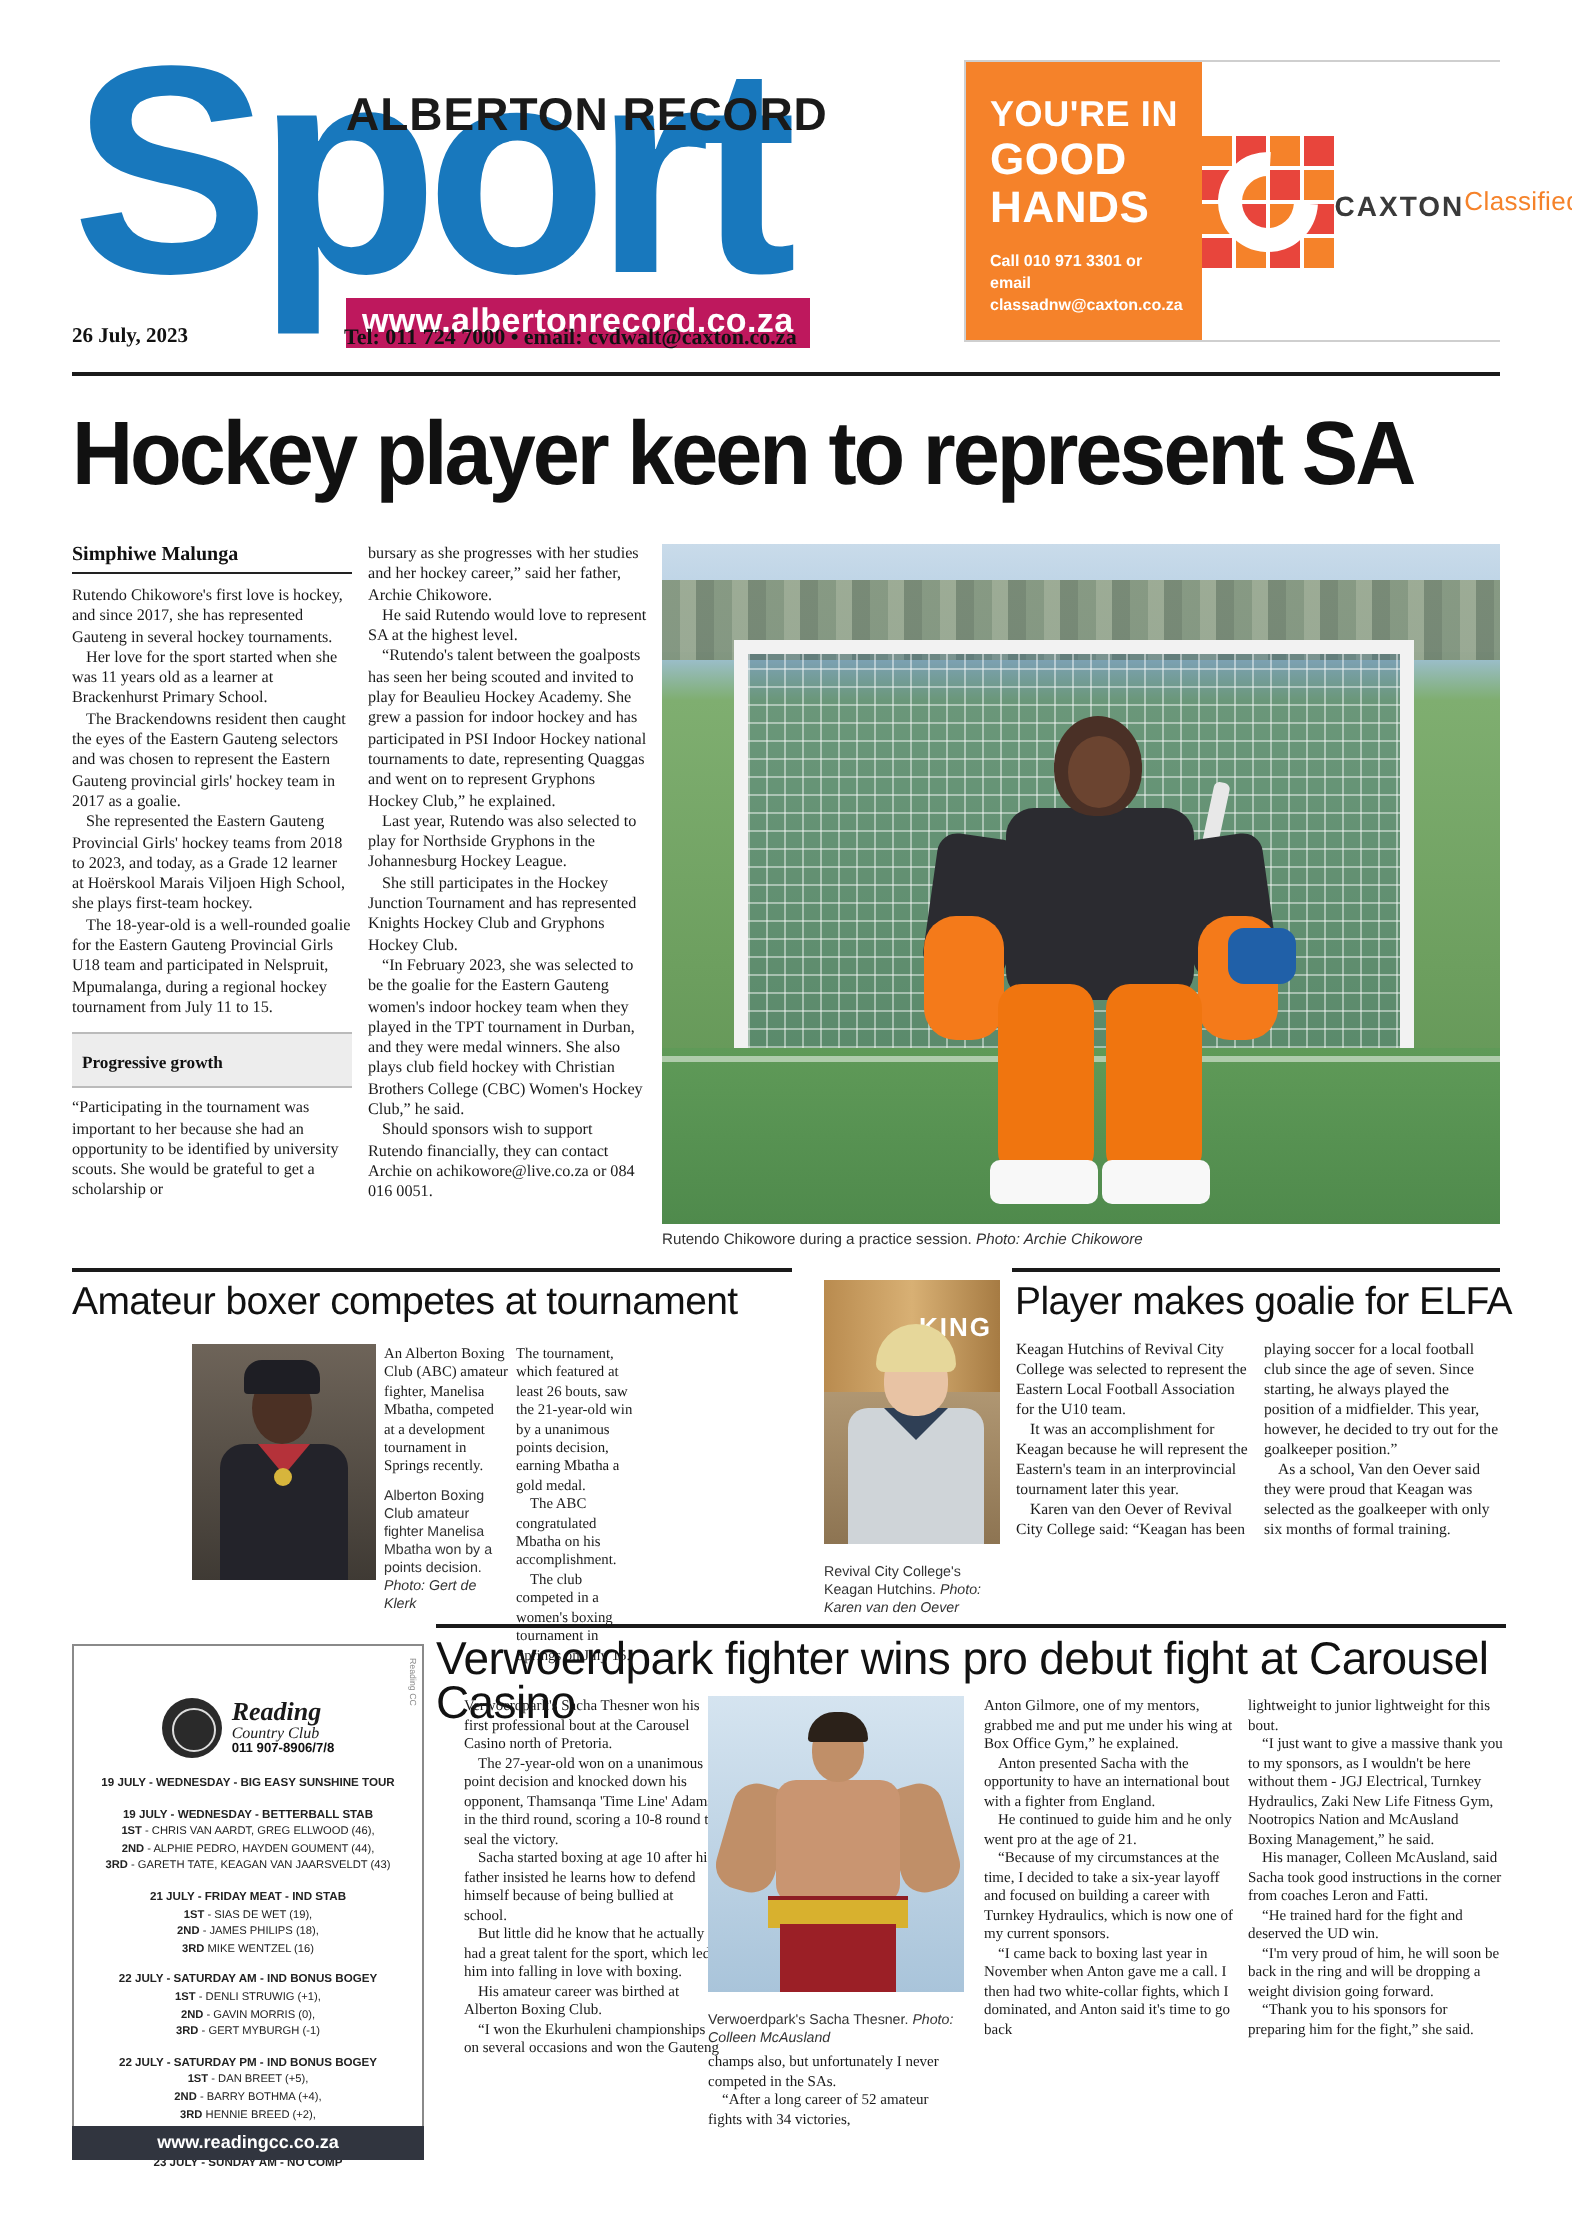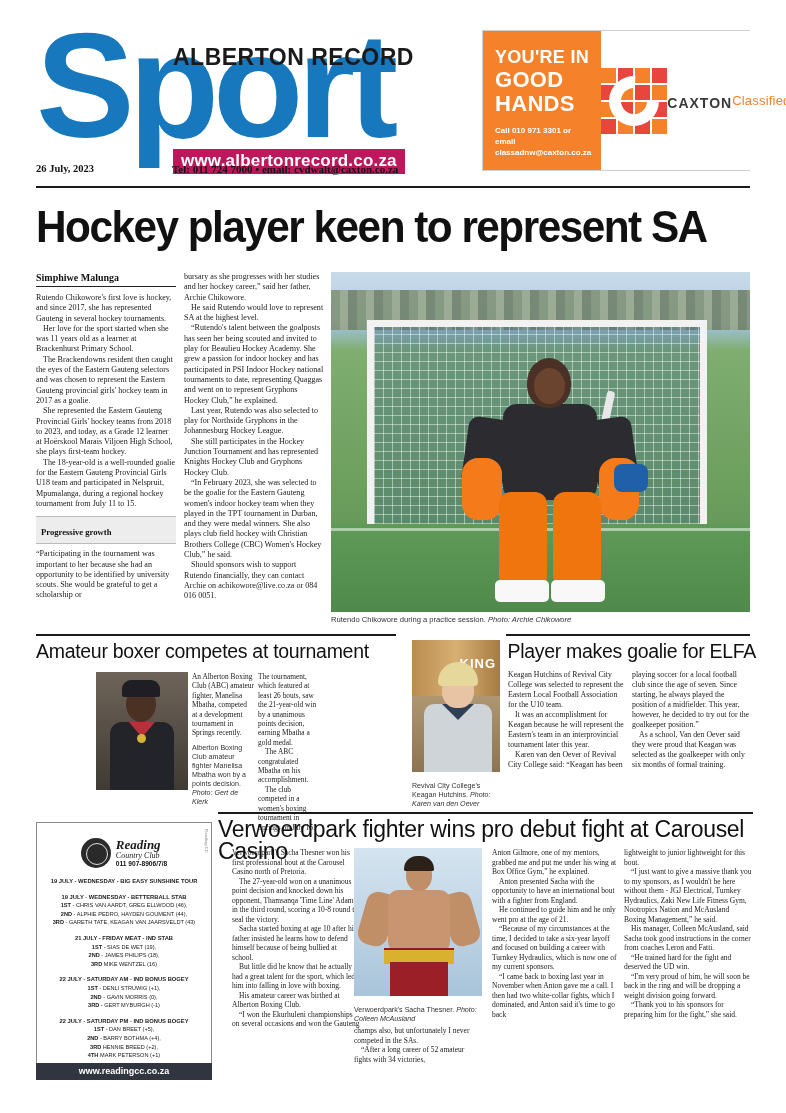--- a/index.html
+++ b/index.html
@@ -169,21 +169,21 @@
   .keagan-photo .kg-face { position:absolute; left:30px; top:34px; width:32px; height:34px; border-radius:46%; background:#e8c3a4; }
   .keagan-photo .kg-shirt { position:absolute; left:12px; top:64px; width:68px; height:68px; border-radius:10px 10px 0 0; background:#cfd4d8; }
   .keagan-photo .kg-collar { position:absolute; left:30px; top:64px; width:32px; height:16px; background:#2f3f55; clip-path:polygon(0 0,100% 0,50% 100%); }
   .keagan-cap { position:absolute; left:412px; top:776px; width:92px; }
 
   
   .rcc {
     position:absolute; left:36px; top:822px; width:176px; height:258px;
     border:1px solid #8a8a8a; background:#fff; padding:5px 4px 0 4px;
   }
-  .rcc-head { display:flex; align-items:center; justify-content:center; gap:5px; margin-top:10px; }
+  .rcc-head { display:flex; align-items:center; justify-content:center; gap:5px; margin-top:21px; }
   .rcc-badge { width:30px; height:30px; border-radius:50%; background:#2a2a2a; position:relative; }
   .rcc-badge::after { content:""; position:absolute; left:5px; top:5px; width:20px; height:20px; border-radius:50%; border:1px solid #ddd; }
   .rcc-name { font-family:"Liberation Serif", serif; font-style:italic; font-weight:bold; font-size:13px; color:#1a1a1a; line-height:12px; }
   .rcc-sub { font-family:"Liberation Serif", serif; font-style:italic; font-size:8px; color:#1a1a1a; }
   .rcc-tel { font-family:"Liberation Sans", sans-serif; font-weight:bold; font-size:6.6px; color:#111; }
   .rcc-line { text-align:center; font-family:"Liberation Sans", sans-serif; font-size:5.6px; line-height:8.6px; color:#222; }
   .rcc-line.ttl { font-weight:bold; font-size:5.8px; margin-top:7px; }
   .rcc-line.ttl0 { font-weight:bold; font-size:5.8px; margin-top:9px; margin-bottom:4px; }
   .rcc-line b { font-weight:bold; }
   .rcc-foot {

